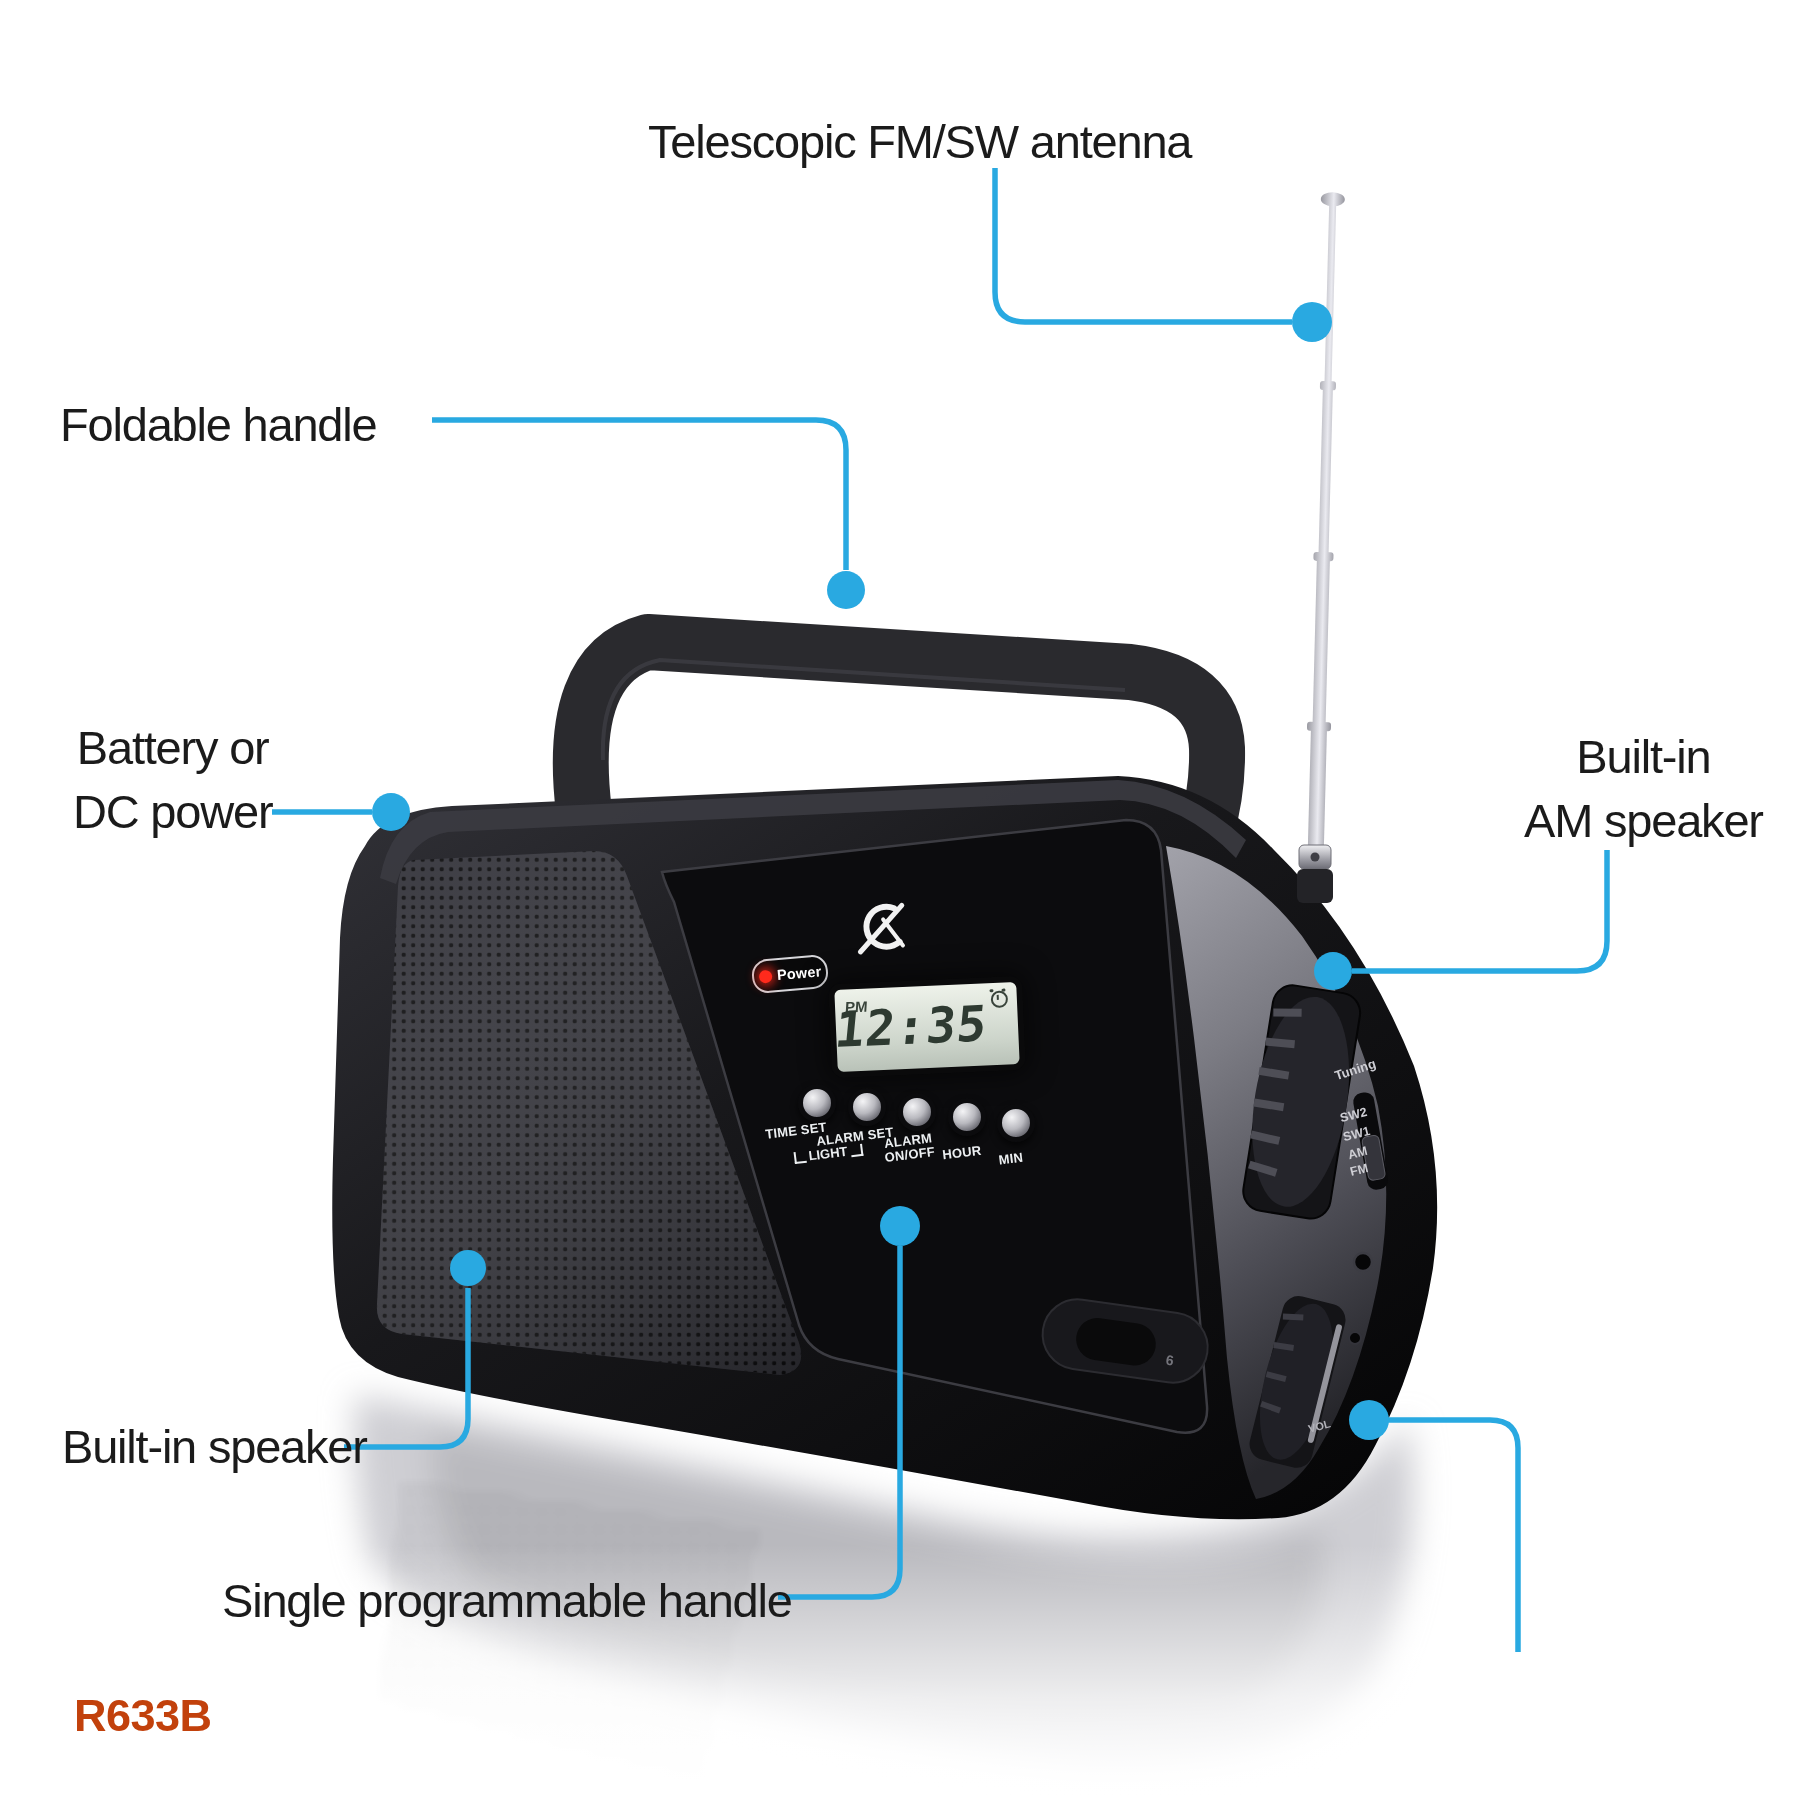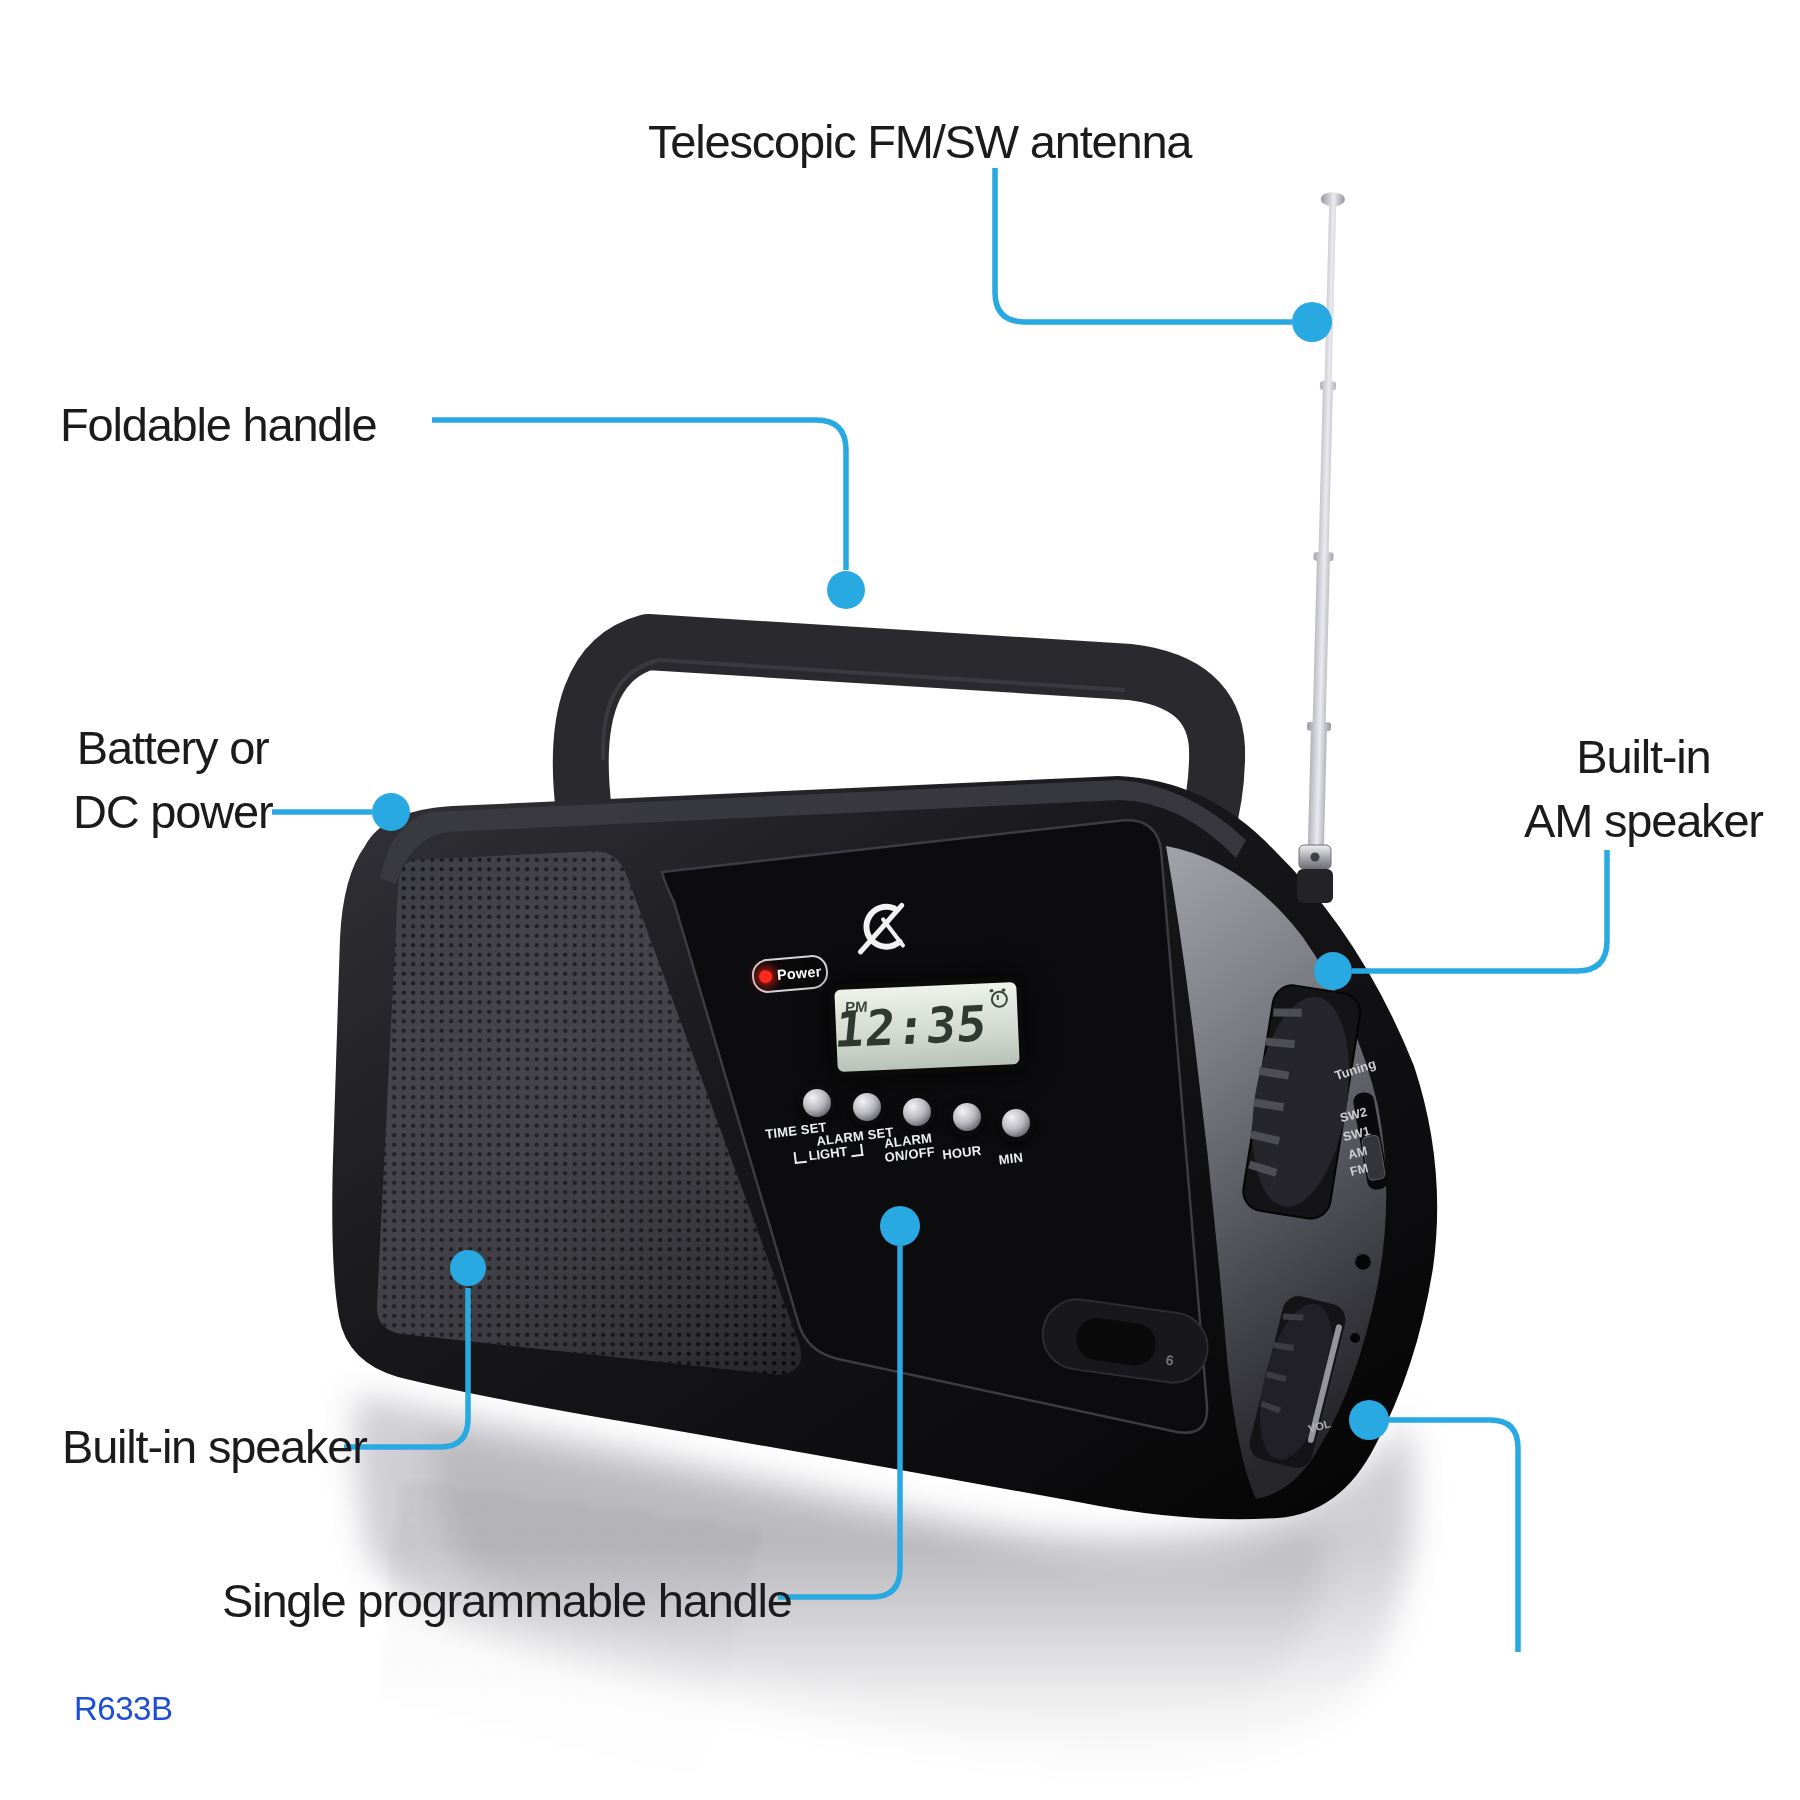--- a/index.html
+++ b/index.html
@@ -8,22 +8,22 @@
     font-family:"Liberation Sans",sans-serif;
   }
   .stage svg{position:absolute;left:0;top:0;}
   
   .lbl{
     position:absolute;color:#1b1b1b;font-size:47px;line-height:56px;
     letter-spacing:-1.2px;white-space:nowrap;font-weight:400;
   }
   .lbl .ln{display:block;line-height:64px;text-align:center;}
   .model{
-    position:absolute;left:74px;top:1690px;color:#1d4ed8;
-    font-size:33px;font-weight:400;letter-spacing:-0.5px;
+    position:absolute;left:74px;top:1690px;color:#c2410c;
+    font-size:45px;font-weight:700;letter-spacing:-0.5px;
   }
   .power-pill{
     position:absolute;left:752px;top:957px;width:72px;height:30px;
     border:2px solid #d6d6da;border-radius:16px;display:flex;align-items:center;
     transform:rotate(-5deg);background:rgba(0,0,0,0.25);
   }
   .led{width:13px;height:13px;border-radius:50%;background:#ff2a1c;margin-left:5px;
        box-shadow:0 0 10px 4px rgba(255,42,28,.65);}
   .power-pill span{color:#ffffff;font-size:14.5px;font-weight:700;margin-left:5px;letter-spacing:.2px;}
   .lcd{

